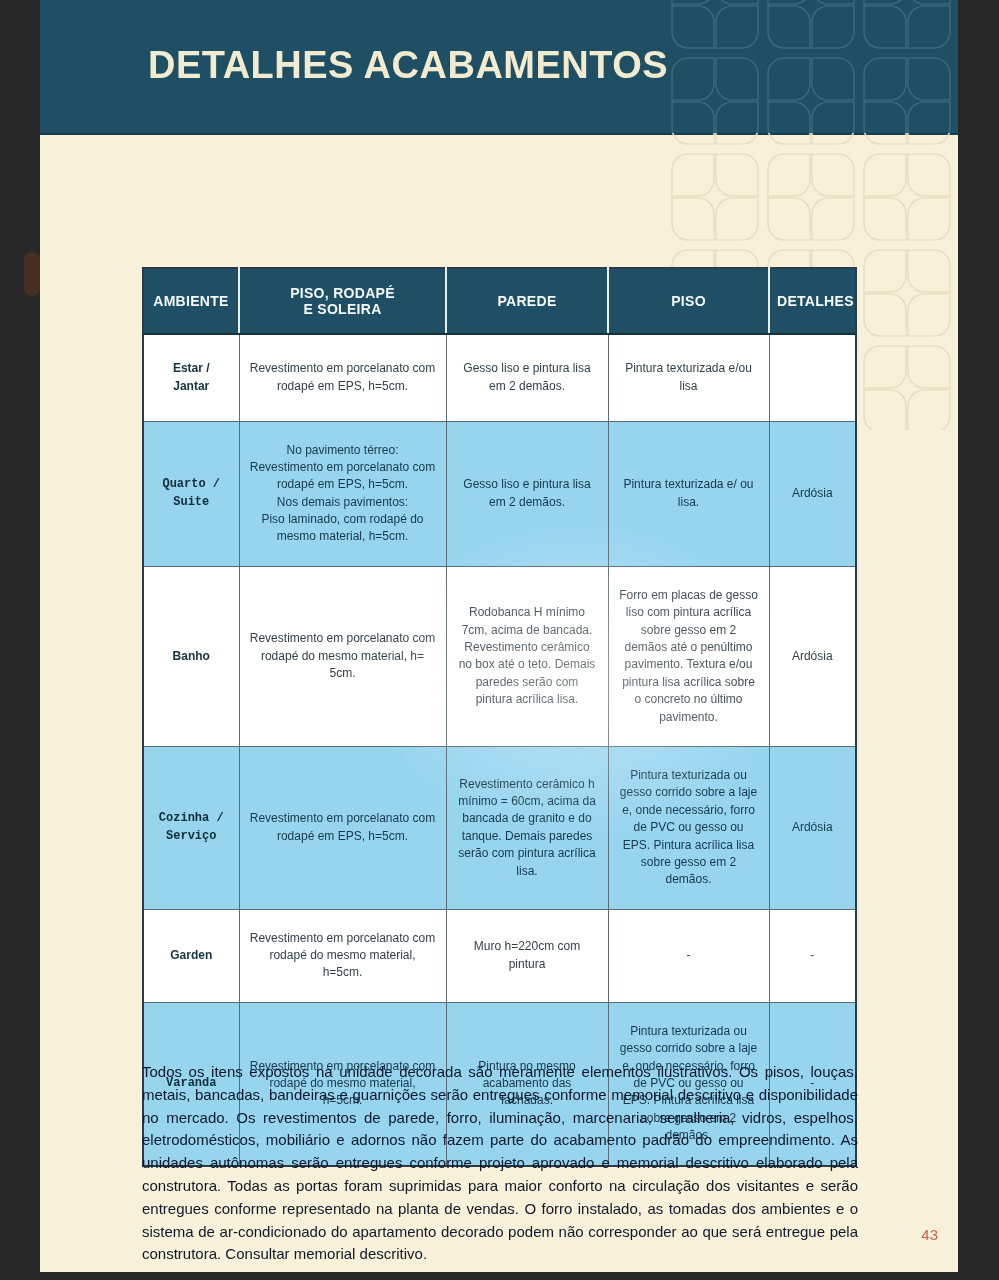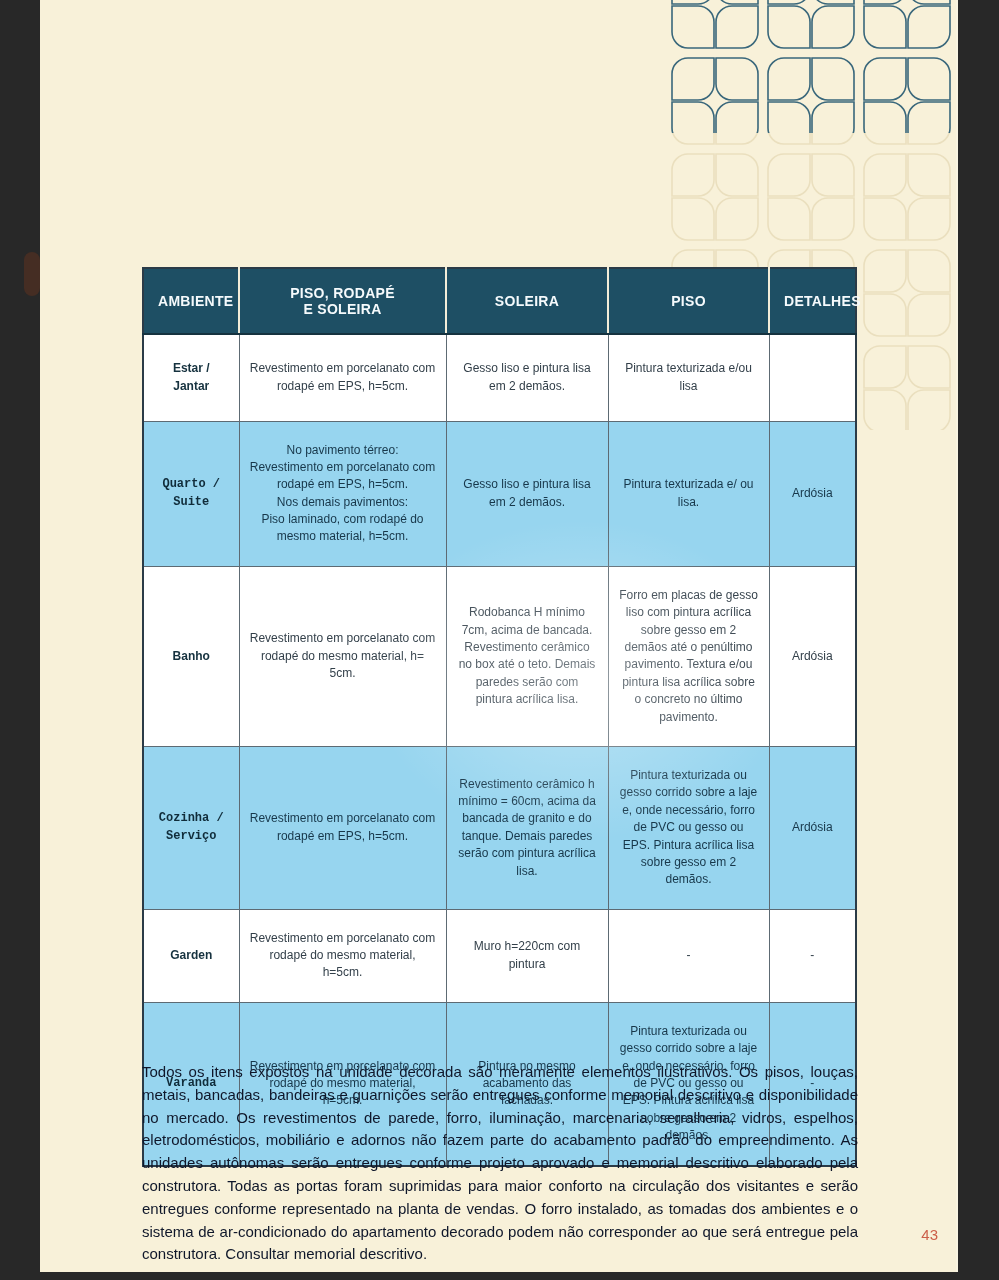--- a/index.html
+++ b/index.html
@@ -44,21 +44,21 @@
   .finishes-table tbody tr:nth-child(3){height:132px;}
   .finishes-table tbody tr:nth-child(4){height:123px;}
   .finishes-table tbody tr:nth-child(5){height:77px;}
   .finishes-table tbody tr:nth-child(6){height:115px;}
   .finishes-table th{
     background:#1e4f64;color:#f5fafc;
     font-size:14px;font-weight:700;letter-spacing:.3px;
     text-align:center;vertical-align:middle;
     border-left:2px solid #f3edd8;
     border-bottom:2px solid #15323f;
-    padding:4px 14px;white-space:pre-line;
+    padding:4px 7px;white-space:pre-line;
   }
   .finishes-table th:first-child{border-left:none;}
   .finishes-table td{
     border:1px solid #5d6a73;
     font-size:12px;line-height:1.45;color:#323f49;
     text-align:center;vertical-align:middle;
     padding:20px 10px;white-space:pre-line;
     background:#ffffff;
   }
   .finishes-table td.ambiente{font-weight:700;color:#16323f;}
@@ -79,20 +79,23 @@
     font-size:15px;font-weight:400;color:#cc5f49;
   }
 </style>
 </head>
 <body>
 
 <div class="side-blob"></div>
 
 <div class="page">
 
+  <div class="header-band">
+    <div class="header-title">DETALHES ACABAMENTOS</div>
+  </div>
 
   <svg class="pattern-svg" width="300" height="430" viewBox="0 0 300 430" aria-hidden="true">
     <defs>
       <path id="petal" d="M0,16 a16,16 0 0 1 16,-16 h26 v26 a16,16 0 0 1 -16,16 h-26 z" fill="none" stroke-width="1.6"></path>
       <g id="motif">
         <use href="#petal" x="2" y="2"></use>
         <use href="#petal" x="2" y="2" transform="rotate(90 45 45)"></use>
         <use href="#petal" x="2" y="2" transform="rotate(180 45 45)"></use>
         <use href="#petal" x="2" y="2" transform="rotate(270 45 45)"></use>
       </g>
@@ -135,21 +138,21 @@
         <col style="width:207px">
         <col style="width:162px">
         <col style="width:161px">
         <col style="width:87px">
     </colgroup>
     <thead>
         <tr>
           <th>AMBIENTE</th>
           <th>PISO, RODAPÉ
 E SOLEIRA</th>
-          <th>SOLEIRA</th>
+          <th>PAREDE</th>
           <th>PISO</th>
           <th>DETALHES</th>
         </tr>
       </thead>
     <tbody>
         <tr>
           <td class="ambiente">Estar /
 Jantar</td>
           <td>Revestimento em porcelanato com rodapé em EPS, h=5cm.</td>
           <td>Gesso liso e pintura lisa em 2 demãos.</td>

